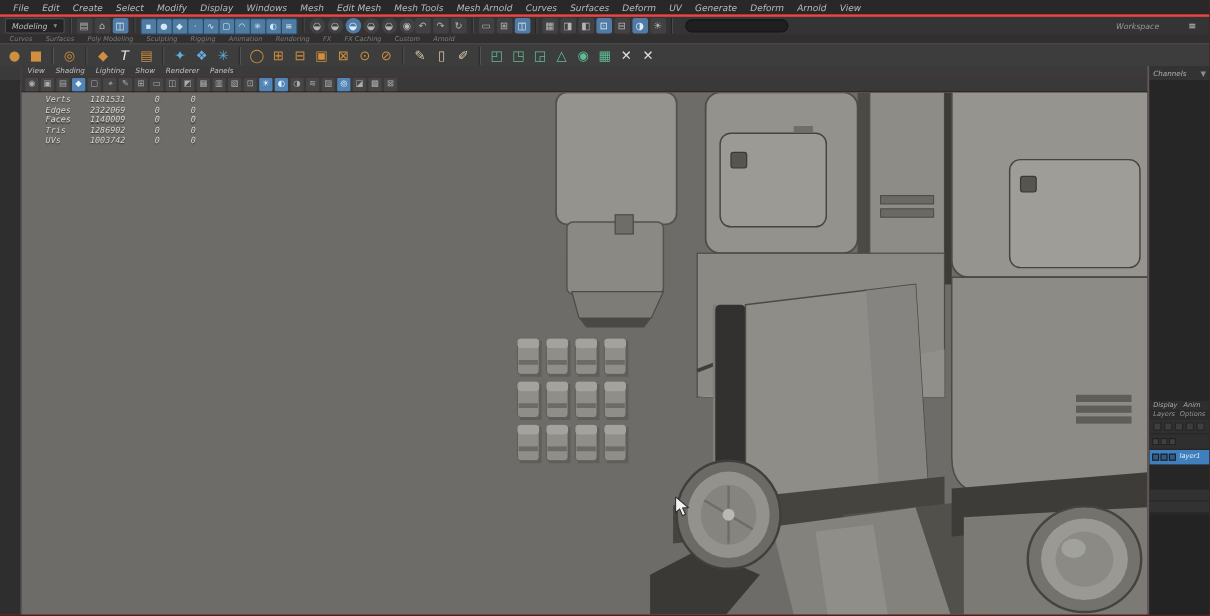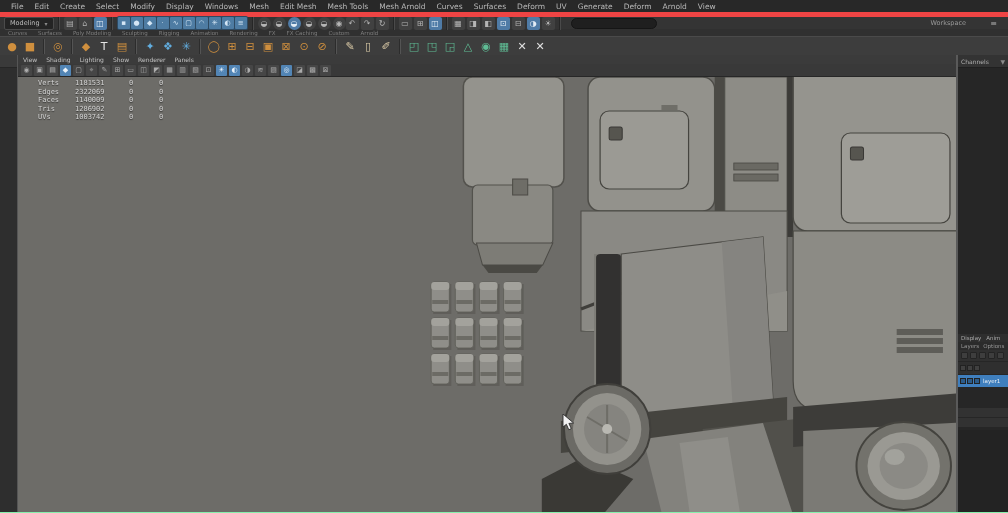--- a/index.html
+++ b/index.html
@@ -1,26 +1,26 @@
 <!DOCTYPE html>
 <html><head>
 <meta charset="utf-8">
 <style>
   * { margin:0; padding:0; box-sizing:border-box; }
   html,body { background:#1e1e1e; }
   .screen { position:relative; width:1008px; height:513px; overflow:hidden;
-            background:#86efac; font-family:"DejaVu Sans", sans-serif; user-select:none; }
+            background:#7f1d1d; font-family:"DejaVu Sans", sans-serif; user-select:none;font-style:italic; }
 
   
   .menubar { height:12px; background:#282828; display:flex; align-items:center;
              gap:1px; padding:0 6px; }
   .menubar span { font-size:7.5px; color:#b8b8b8; padding:0 5px; white-space:nowrap; }
 
   
-  .statusline { height:17px; background:#343434; border-top:5px solid #ef4444;
+  .statusline { height:17px; background:#343434; border-top:2px solid #ef4444;
                 display:flex; align-items:center; padding:0 4px;justify-content:flex-end; }
   .sl-group { display:flex; align-items:center; gap:2px; }
   .sl-div { width:2px; height:13px; background:#262626; border-right:1px solid #4a4a4a; margin:0 4px; }
   .sl-icon { width:13px; height:13px; background:#414141; border-radius:2px; font-size:8px;
              color:#b5b5b5; display:flex; align-items:center; justify-content:center; }
   .sl-icon.active { background:#4f7ba6; color:#e2ecf5; }
   .round .sl-icon { border-radius:50%; }
   .menu-set { background:#242424; border:1px solid #4b4b4b; border-radius:2px; height:13px;
               display:flex; align-items:center; gap:5px; padding:0 5px; }
   .menu-set .lbl { font-size:6.5px; color:#bdbdbd; }

